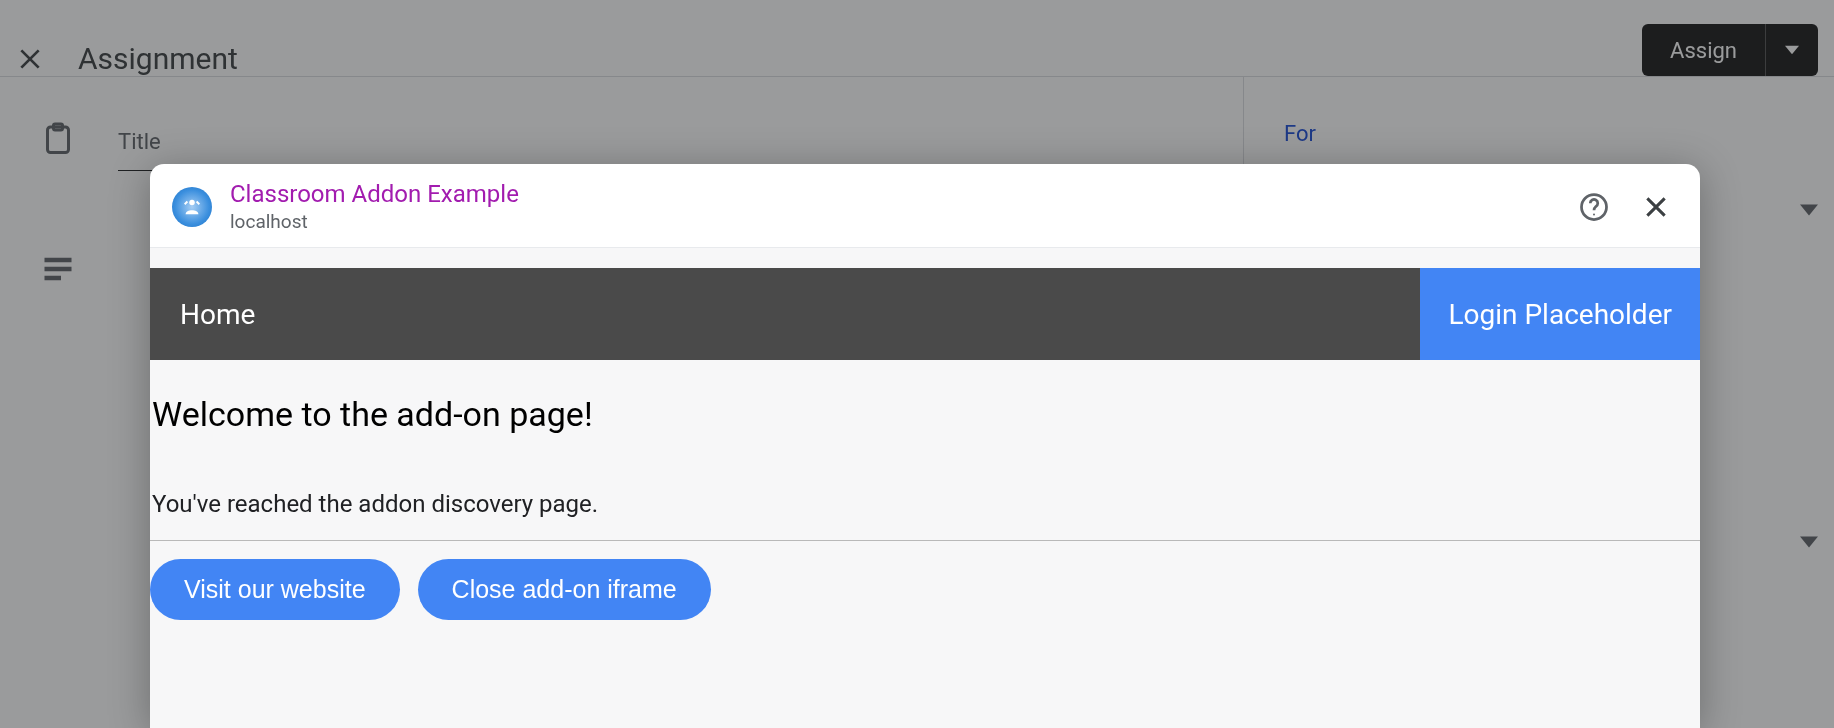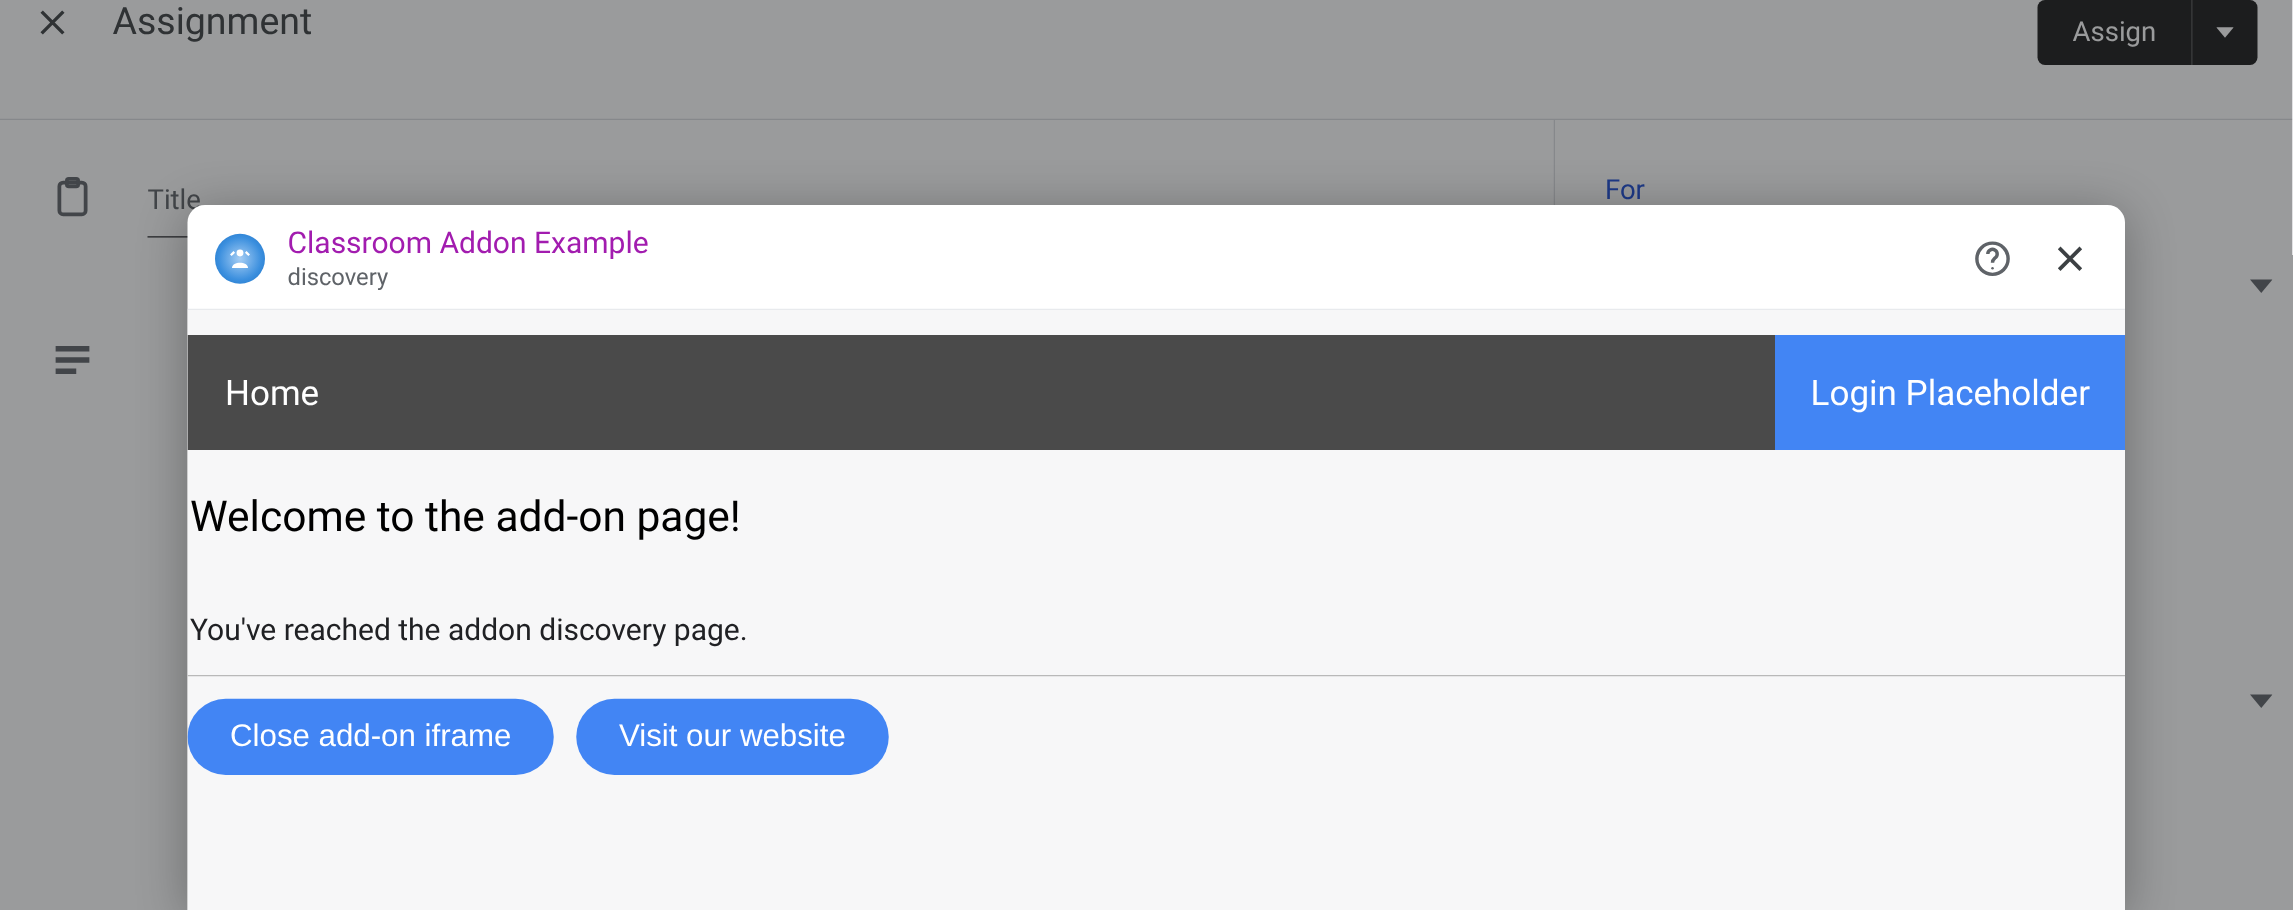--- a/index.html
+++ b/index.html
@@ -1,22 +1,22 @@
 <!DOCTYPE html>
 <html><head>
 <meta charset="utf-8">
 <style>
   * { box-sizing: border-box; margin: 0; padding: 0; }
   html, body { width: 100%; height: 100%; font-family: "Google Sans", Roboto, Arial, sans-serif; }
   body { position: relative; background: #fff; overflow: hidden; }
 
   
   .app-header {
-    display: flex; align-items: flex-start; justify-content: space-between;
-    height: 96px; padding: 0 28px; border-bottom: 1px solid #dadce0;
+    display: flex; align-items: flex-end; justify-content: space-between;
+    height: 77px; padding: 0 16px; border-bottom: 1px solid #dadce0;
   }
   .app-header-left { display: flex; align-items: center; gap: 34px; }
   .close-x { width: 28px; height: 28px; display:flex; align-items:center; justify-content:center; cursor:pointer; }
   .close-x svg { width: 26px; height: 26px; stroke: #3c4043; stroke-width: 2.5; }
   .app-title { font-size: 30px; color: #3c4043; font-weight: 400; }
 
   .assign-btn {
     display: flex; align-items: stretch; height: 52px; border-radius: 6px; overflow: hidden;
     background: #1a1a1a; color: #fff; font-size: 22px;
   }
@@ -167,21 +167,21 @@
   <div class="dialog-header">
     <div class="addon-logo">
       <svg viewBox="0 0 24 24">
           <circle cx="12" cy="7" r="3"></circle>
           <path d="M5 20 C5 14 19 14 19 20 Z"></path>
           <path d="M4 9 L7 6 M20 9 L17 6" stroke="#fff" stroke-width="2" fill="none"></path>
         </svg>
     </div>
     <div class="dialog-titles">
       <div class="dialog-title">Classroom Addon Example</div>
-      <div class="dialog-subtitle">discovery</div>
+      <div class="dialog-subtitle">localhost</div>
     </div>
     <div class="dialog-help">
       <svg viewBox="0 0 24 24">
           <circle cx="12" cy="12" r="10"></circle>
           <path d="M9 9 a3 3 0 1 1 4.5 2.6 C12.5 12.5 12 13 12 14.5"></path>
           <circle cx="12" cy="18" r="0.8" fill="#5f6368" stroke="none"></circle>
         </svg>
     </div>
     <div class="dialog-close">
       <svg viewBox="0 0 24 24">
@@ -198,21 +198,21 @@
       <div class="nav-login">
         <span>Login Placeholder</span>
       </div>
     </div>
     <div class="addon-content">
       <h1 class="welcome-heading">Welcome to the add-on page!</h1>
       <p class="discovery-text">You've reached the addon discovery page.</p>
       <div class="hr"></div>
       <div class="pill-row">
         <button class="pill">
+          <span>Visit our website</span>
+        </button>
+        <button class="pill">
           <span>Close add-on iframe</span>
         </button>
-        <button class="pill">
-          <span>Visit our website</span>
-        </button>
       </div>
     </div>
   </div>
 </div>
 
 </body></html>

